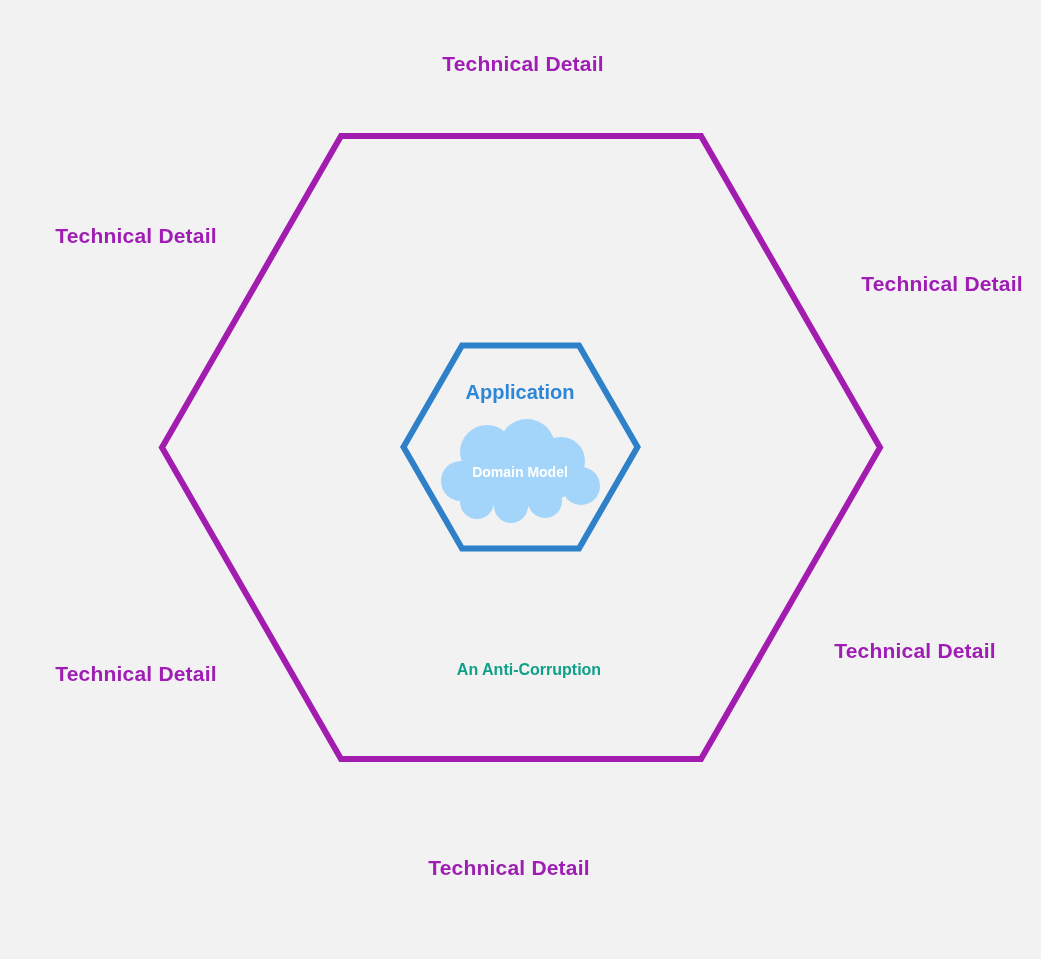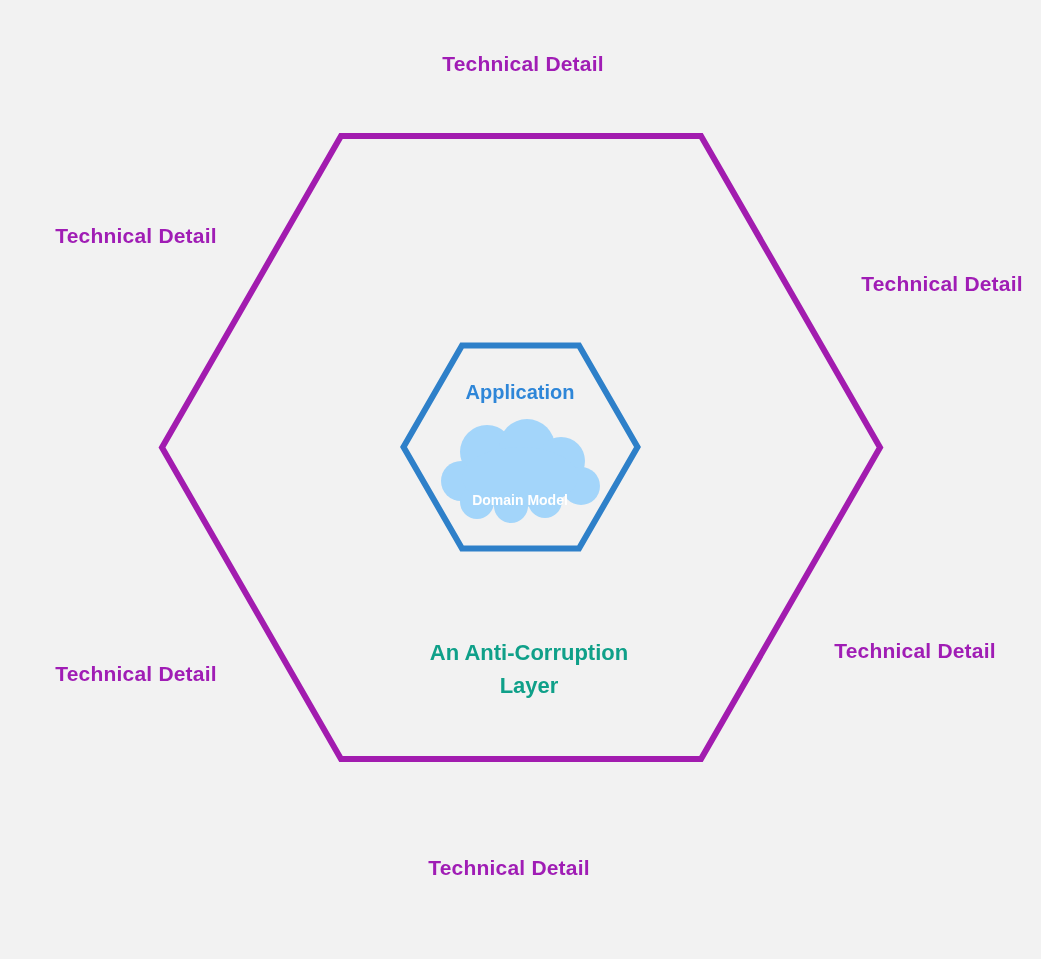--- a/index.html
+++ b/index.html
@@ -27,21 +27,21 @@
     white-space: nowrap;
     text-align: center;
   }
   .tech-label {
     color: #A01DB5;            
     font-size: 21px;
     letter-spacing: 0.2px;
   }
   .acl-label {
     color: #0FA089;            
-    font-size: 22px;
+    font-size: 16px;
     line-height: 33px;
   }
   .app-label {
     color: #2E86D8;            
     font-size: 20px;
   }
   .dm-label {
     color: #FFFFFF;            
     font-size: 14px;
   }
@@ -77,20 +77,19 @@
   <div class="label tech-label" style="left:942px; top:284px;">Technical Detail</div>
 
   <div class="label tech-label" style="left:136px; top:674px;">Technical Detail</div>
 
   <div class="label tech-label" style="left:915px; top:651px;">Technical Detail</div>
 
   <div class="label tech-label" style="left:509px; top:868px;">Technical Detail</div>
 
   <div class="label acl-label" style="left:529px; top:669px;">
     <div>An Anti-Corruption</div>
-    <div>Layer</div>
   </div>
 
   <div class="label app-label" style="left:520px; top:392px;">Application</div>
 
-  <div class="label dm-label" style="left:520px; top:500px;">Domain Model</div>
+  <div class="label dm-label" style="left:520px; top:472px;">Domain Model</div>
 
 </div>
 
 </body></html>

